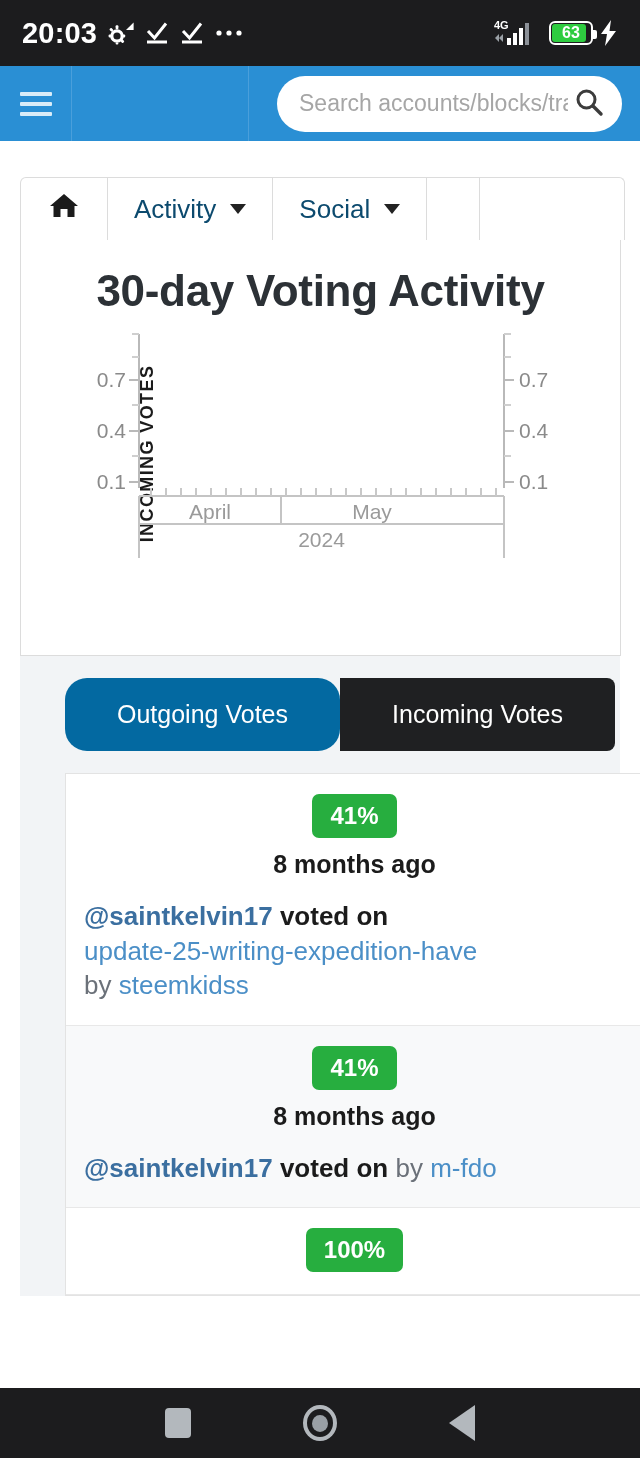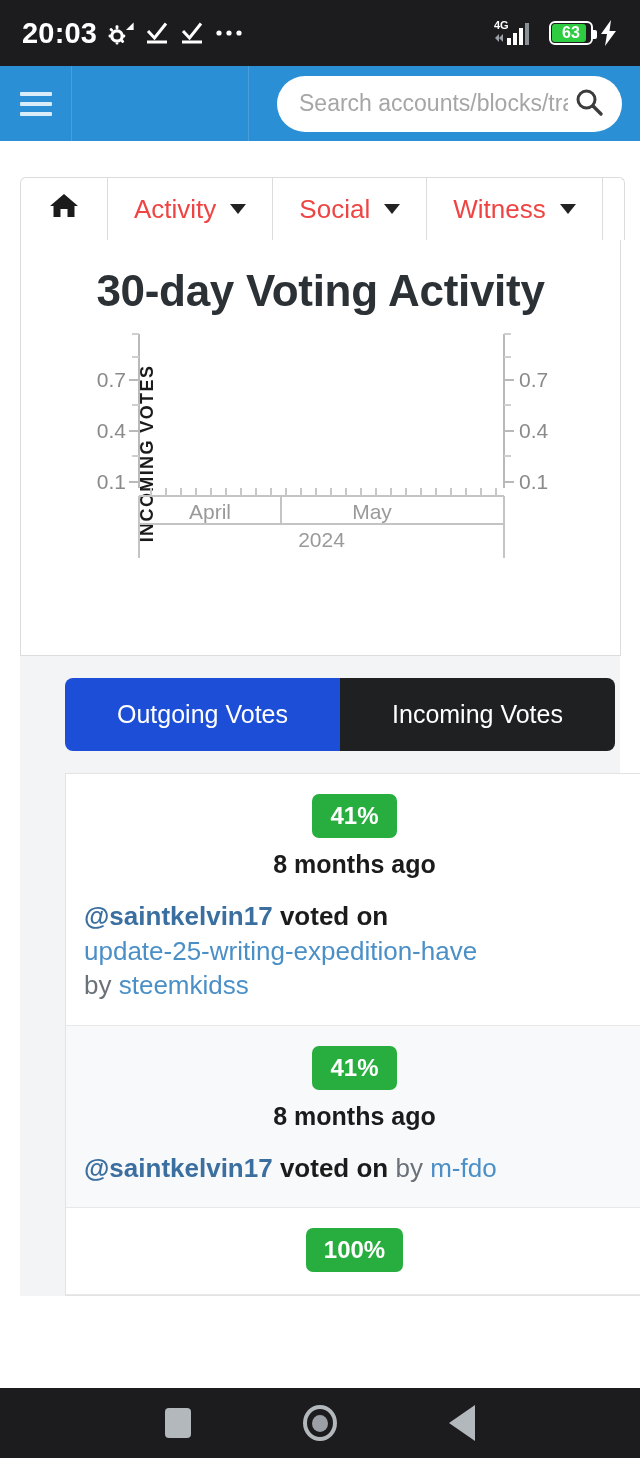--- a/index.html
+++ b/index.html
@@ -80,21 +80,21 @@
   .tabstrip {
     display: flex; align-items: stretch;
     border: 1px solid #dcdcdc; border-bottom: none;
     border-top-left-radius: 6px; border-top-right-radius: 6px;
     background: #ffffff; height: 63px; overflow: hidden;
     width: 605px;
   }
   .tab {
     display: flex; align-items: center; justify-content: center; gap: 14px;
     padding: 0 26px; border-right: 1px solid #dcdcdc; white-space: nowrap;
-    font-size: 26px; color: #ef4444;
+    font-size: 26px; color: #0c4a6e;
   }
   .tab.home { padding: 0 28px; }
   .caret {
     width: 0; height: 0; border-left: 8px solid transparent;
     border-right: 8px solid transparent; border-top: 10px solid #222;
   }
 
   
   .chartcard {
     border: 1px solid #dcdcdc; border-top: none; background: #ffffff;
@@ -132,21 +132,21 @@
   
   .toggle-area { padding: 22px 45px 0 45px; background: #f2f4f6; }
   .toggle {
     display: flex; height: 73px; border-radius: 8px; overflow: hidden;
     width: 550px;
   }
   .toggle-btn {
     flex: 1; display: flex; align-items: center; justify-content: center;
     font-size: 25px; color: #ffffff;
   }
-  .toggle-btn.on  { background: #1d4ed8; }
+  .toggle-btn.on  { background: #0369a1; border-radius: 22px; }
   .toggle-btn.off { background: #1f2022; }
 
   
   .listwrap { background: #f2f4f6; padding: 22px 45px 0 45px; }
   .listbox { border: 1px solid #e3e3e3; background: #ffffff; width: 579px; }
   .vote-item { padding: 20px 18px 22px 18px; border-bottom: 1px solid #e8e8e8; }
   .vote-item.alt { background: #f8f9fa; }
   .pctrow { display: flex; justify-content: center; }
   .pct {
     background: #27ae3f; color: #ffffff; font-size: 24px; font-weight: 700;
@@ -277,24 +277,20 @@
               <path d="M15 2 L29 14 L25.5 14 L25.5 25 L18.5 25 L18.5 17 L11.5 17 L11.5 25 L4.5 25 L4.5 14 L1 14 Z" fill="#1b1b1b"></path>
             </svg>
           </span>
         </div>
         <div class="tab">
           <span>Activity</span>
           <span class="caret"></span>
         </div>
         <div class="tab">
           <span>Social</span>
-          <span class="caret"></span>
-        </div>
-        <div class="tab">
-          <span>Witness</span>
           <span class="caret"></span>
         </div>
         <div class="tab">
           
         </div>
       </div>
 
       <div class="chartcard">
         <div class="chart-title">30-day Voting Activity</div>
 

